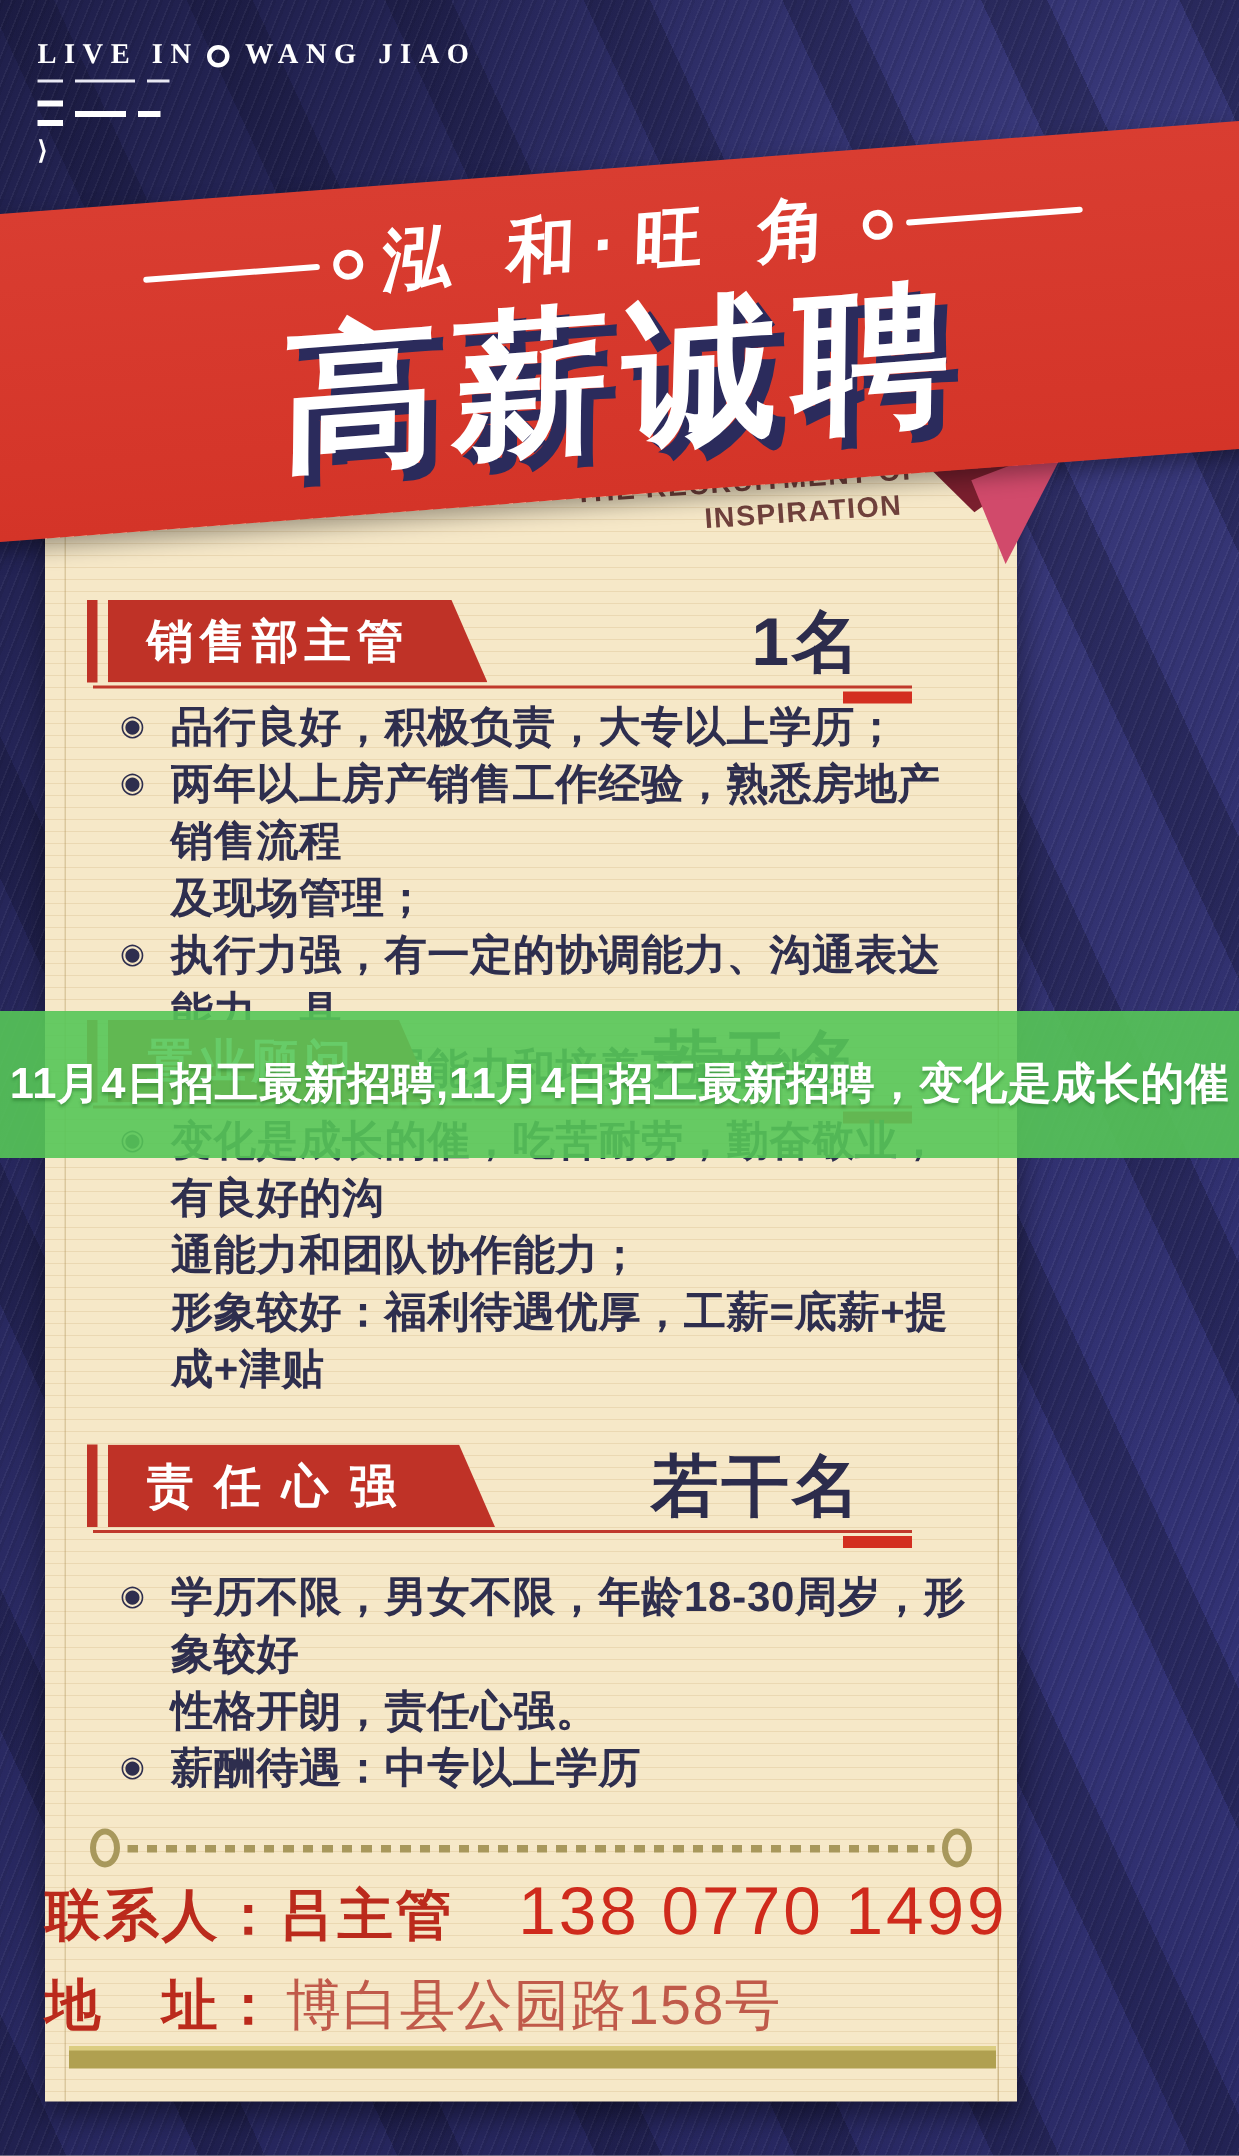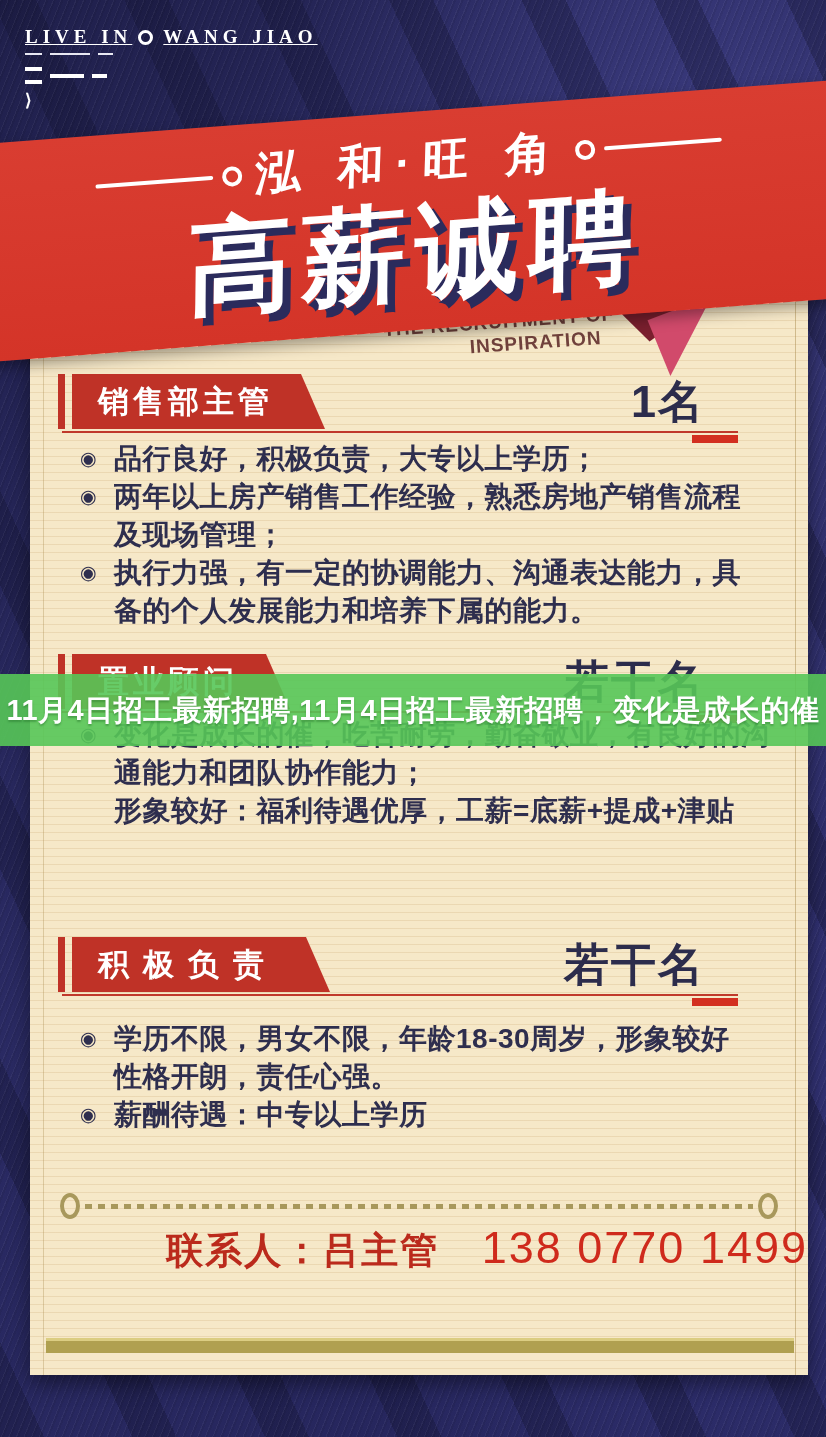--- a/index.html
+++ b/index.html
@@ -14,21 +14,21 @@
     background:
       repeating-linear-gradient(112deg, rgba(255,255,255,0.045) 0 1px, rgba(0,0,0,0.06) 1px 3px, transparent 3px 7px),
       repeating-linear-gradient(65deg, rgba(20,20,50,0.35) 0 40px, transparent 40px 120px),
       radial-gradient(ellipse at 85% 15%, #3a3a7d 0%, transparent 45%),
       radial-gradient(ellipse at 90% 75%, #343478 0%, transparent 40%),
       linear-gradient(135deg, #20204c 0%, #2a2a63 45%, #24245a 100%);
   }
   
   .logo{position:absolute;left:25px;top:26px;z-index:6;color:#fff;}
   .logo-row{display:flex;align-items:center;font-family:"Liberation Serif", serif;
-    font-weight:bold;font-size:19px;letter-spacing:5px;white-space:nowrap;text-decoration:underline;}
+    font-weight:bold;font-size:19px;letter-spacing:5px;white-space:nowrap;}
   .logo-ring{width:9px;height:9px;border:3px solid #fff;border-radius:50%;margin:0 10px 0 6px;flex:0 0 auto;}
   .logo-u1{display:flex;gap:8px;margin-top:5px;}
   .logo-u1 div{height:2px;background:#e8e8f2;}
   .u1a{width:17px;} .u1b{width:40px;} .u1c{width:15px;}
   .logo-u2{display:flex;gap:8px;margin-top:12px;align-items:center;}
   .eq{width:17px;height:9px;border-top:4px solid #fff;border-bottom:4px solid #fff;}
   .dashL{width:34px;height:4px;background:#fff;}
   .dashS{width:15px;height:4px;background:#fff;}
   .logo-mark{margin-top:10px;font-size:17px;font-weight:bold;line-height:14px;}
 
@@ -52,21 +52,21 @@
   }
   
   .fold{position:absolute;left:608px;top:294px;width:104px;height:82px;z-index:2;}
   .fold-dark{position:absolute;inset:0;background:#7a1f2e;
     clip-path:polygon(0% 8%, 100% 2%, 40% 58%);}
   .fold-rose{position:absolute;inset:0;background:#d14a6b;
     clip-path:polygon(38% 32%, 100% 2%, 60% 100%);}
 
   
   .poster{
-    position:absolute;left:30px;top:280px;width:778px;height:1095px;z-index:1;
+    position:absolute;left:30px;top:306px;width:648px;height:1095px;z-index:1;
     background:
       repeating-linear-gradient(180deg, rgba(196,158,100,0.22) 0 1px, transparent 1px 8px),
       #f6e8c8;
     box-shadow:0 8px 20px rgba(0,0,0,0.45);
   }
   .poster-pinstripe-r{position:absolute;top:0;bottom:0;right:12px;width:1px;background:rgba(170,140,80,0.5);}
   .poster-pinstripe-l{position:absolute;top:0;bottom:0;left:13px;width:1px;background:rgba(170,140,80,0.35);}
 
   .subtitle{
     position:absolute;left:330px;top:312px;width:285px;z-index:2;
@@ -96,38 +96,38 @@
   
   .blist{position:absolute;left:50px;right:28px;}
   .bli{display:flex;align-items:flex-start;}
   .blt{flex:0 0 34px;font-size:19px;line-height:38px;color:#2e2e4e;}
   .btxt{flex:1;font-size:28px;line-height:38px;color:#2e2e4e;font-weight:600;
     letter-spacing:0.5px;white-space:pre-line;}
   .bold-line .btxt{font-weight:800;}
 
   
   .overlay{
-    position:absolute;left:0;right:0;top:674px;height:72px;z-index:10;
+    position:absolute;left:0;right:0;top:674px;height:98px;z-index:10;
     background:rgba(86,198,88,0.90);
     display:flex;flex-direction:column;justify-content:center;align-items:center;
   }
   .overlay-line{
     color:#fff;font-size:29px;font-weight:800;line-height:40px;letter-spacing:0.5px;
     text-shadow:0 2px 2px rgba(35,110,40,0.45);white-space:nowrap;
   }
 
   
   .divider{position:absolute;left:30px;right:30px;top:913px;height:26px;
     display:flex;align-items:center;}
   .div-ring{flex:0 0 12px;height:18px;border:4px solid #a8985c;border-radius:50%;}
   .div-dots{flex:1;height:5px;margin:0 5px;
     background:repeating-linear-gradient(90deg,#a8985c 0 7px, transparent 7px 13px);}
 
   
-  .contact{position:absolute;left:0;right:0;top:942px;text-align:right;}
+  .contact{position:absolute;left:0;right:0;top:942px;text-align:left;}
   .c-line{margin-bottom:10px;white-space:nowrap;}
   .c-person{color:#bb2a1c;font-weight:800;font-size:37px;letter-spacing:2px;}
   .c-phone{color:#cf2a1c;font-weight:400;font-size:45px;letter-spacing:2px;margin-left:38px;}
   .c-addr-label{color:#bb2a1c;font-weight:800;font-size:37px;letter-spacing:2px;}
   .c-addr{color:#c05a4a;font-weight:500;font-size:37px;letter-spacing:1px;}
 
   
   .gold-bar{position:absolute;left:16px;right:14px;top:1058px;height:12px;
     background:#b0a050;border-top:3px solid #dbcd82;}
 </style>
@@ -197,21 +197,21 @@
 通能力和团队协作能力；</span>
     </div>
     <div class="bli bold-line">
       <span class="blt"></span>
       <span class="btxt">形象较好：福利待遇优厚，工薪=底薪+提成+津贴</span>
     </div>
   </div>
 
   <div class="sec-head" style="top:657px;">
     <div class="head-bar"></div>
-    <div class="head-block ls-wide">积极负责</div>
+    <div class="head-block ls-wide">责任心强</div>
     <div class="head-count">若干名</div>
     <div class="head-rule"></div>
     <div class="head-tick"></div>
   </div>
   <div class="blist" style="top:740px;">
     <div class="bli">
       <span class="blt">◉</span>
       <span class="btxt">学历不限，男女不限，年龄18-30周岁，形象较好
 性格开朗，责任心强。</span>
     </div>
@@ -224,20 +224,24 @@
   <div class="divider">
     <div class="div-ring"></div>
     <div class="div-dots"></div>
     <div class="div-ring"></div>
   </div>
 
   <div class="contact">
     <div class="c-line">
       <span class="c-person">联系人：吕主管</span>
       <span class="c-phone">138 0770 1499</span>
+    </div>
+    <div class="c-line">
+      <span class="c-addr-label">地　址：</span>
+      <span class="c-addr">博白县公园路158号</span>
     </div>
   </div>
 
   <div class="gold-bar"></div>
 </div>
 
 <div class="subtitle">
   <div class="l1">THE RECRUITMENT OF</div>
   <div class="l2">INSPIRATION</div>
 </div>

